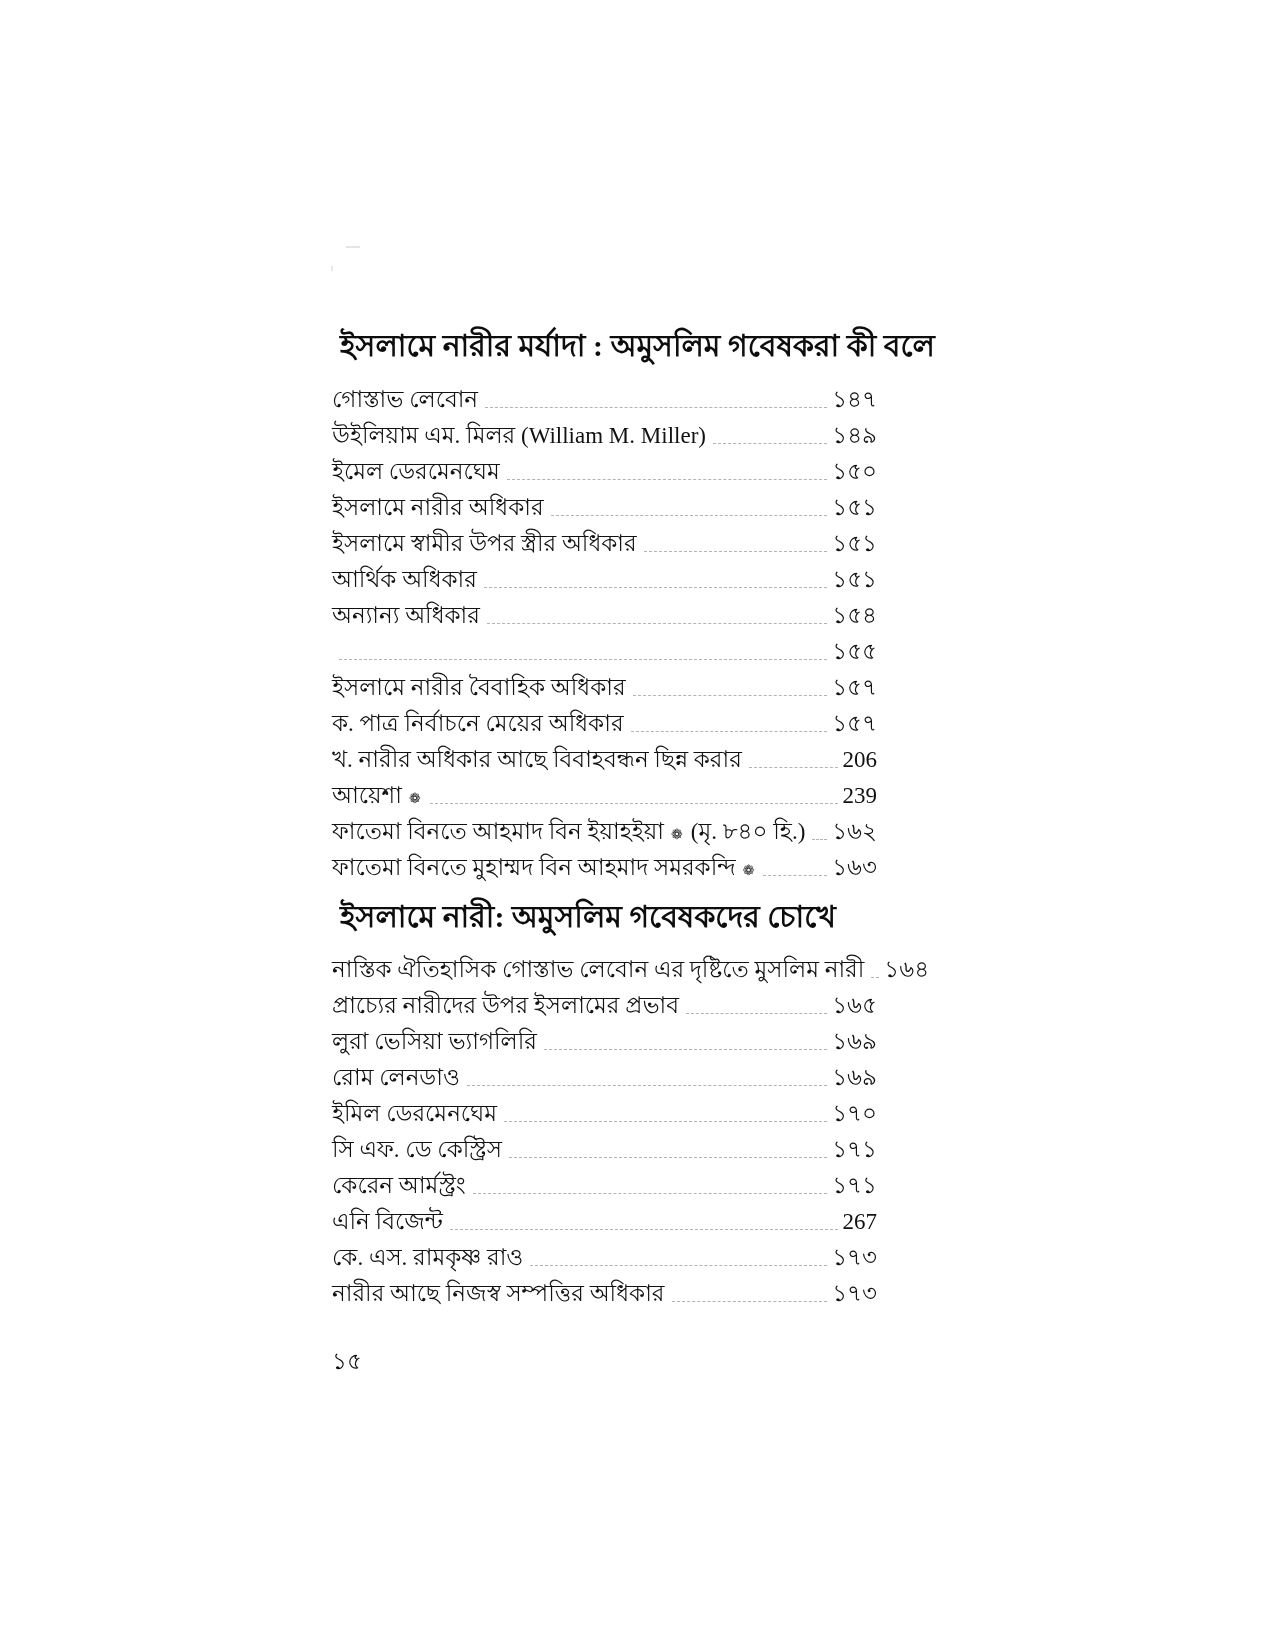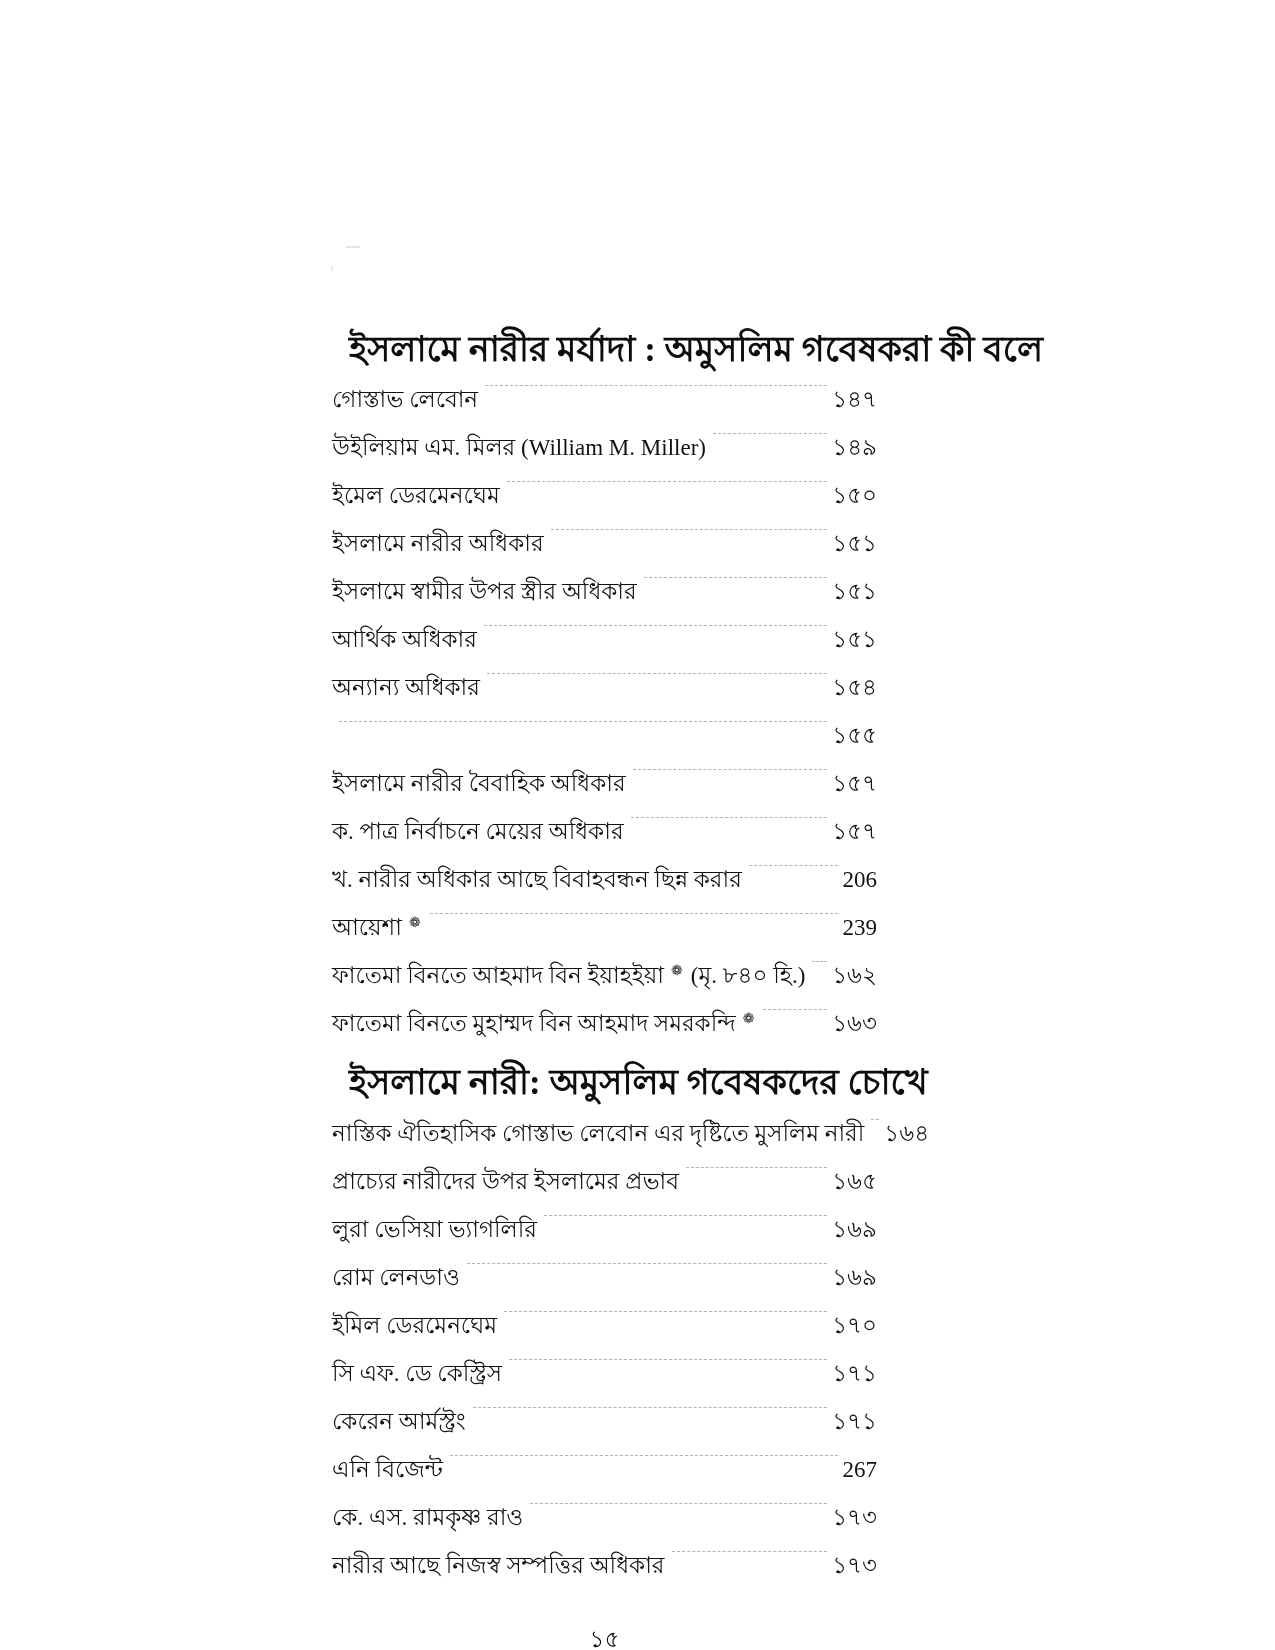--- a/index.html
+++ b/index.html
@@ -23,40 +23,39 @@
   .artifact.a1 { left: 346px; top: 246px; width: 14px; height: 2px; opacity: .5; }
   .artifact.a2 { left: 331px; top: 266px; width: 2px; height: 5px; opacity: .4; }
 
   .toc {
     position: absolute;
     left: 332px;
     top: 326px;
     width: 545px;
   }
   .heading {
-    margin: 0 0 12px 17px;
-    font-size: 35px;
+    margin: 0 0 12px 8px;
+    font-size: 30px;
     font-weight: bold;
-    text-align: center;
+    text-align: left;
     line-height: 1.35;
     color: #0d0d0d;
     white-space: nowrap;
   }
   section + section .heading {
     margin-top: 14px;
     font-family: Liberation Serif, serif;
   }
   .row {
     display: flex;
-    align-items: flex-start;
+    align-items: flex-end;
     height: 36px;
     font-size: 23px;
     line-height: 30px;
     white-space: nowrap;
-    margin-top: 12px;
   }
   .title { flex: 0 0 auto; }
   .honorific {
     flex: 0 0 auto;
     font-size: 14px;
     line-height: 20px;
     margin: 0 2px 2px 7px;
     color: #222222;
   }
   .suffix {
@@ -68,21 +67,20 @@
     border-bottom: 1px dashed #b3b3b3;
     margin: 0 5px 7px 7px;
     min-width: 8px;
   }
   .pagenum {
     flex: 0 0 auto;
     text-align: right;
   }
   .page-number {
     margin-top: 34px;
-    text-align: center;
     font-size: 23px;
     color: #0d0d0d;
   }
 </style>
 </head>
 <body>
 
 <div class="page">
   <div class="artifact a1"></div>
   <div class="artifact a2"></div>

